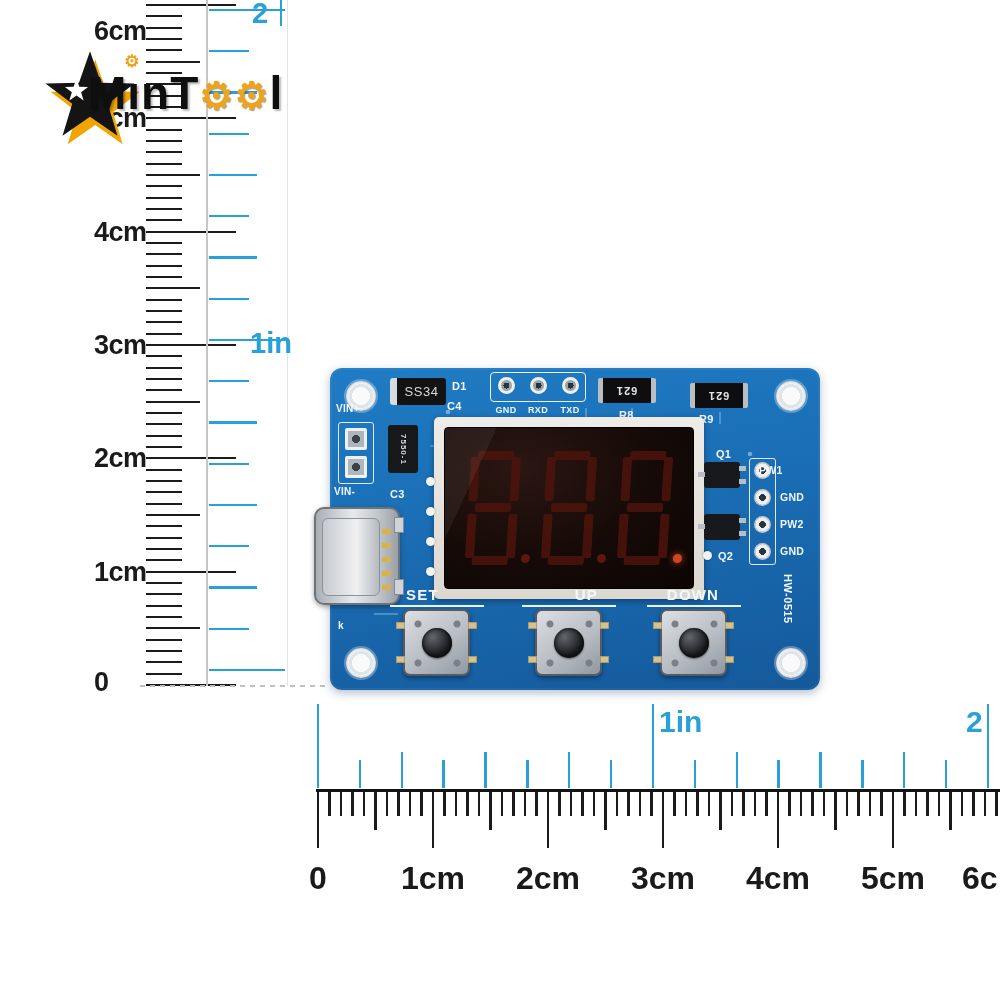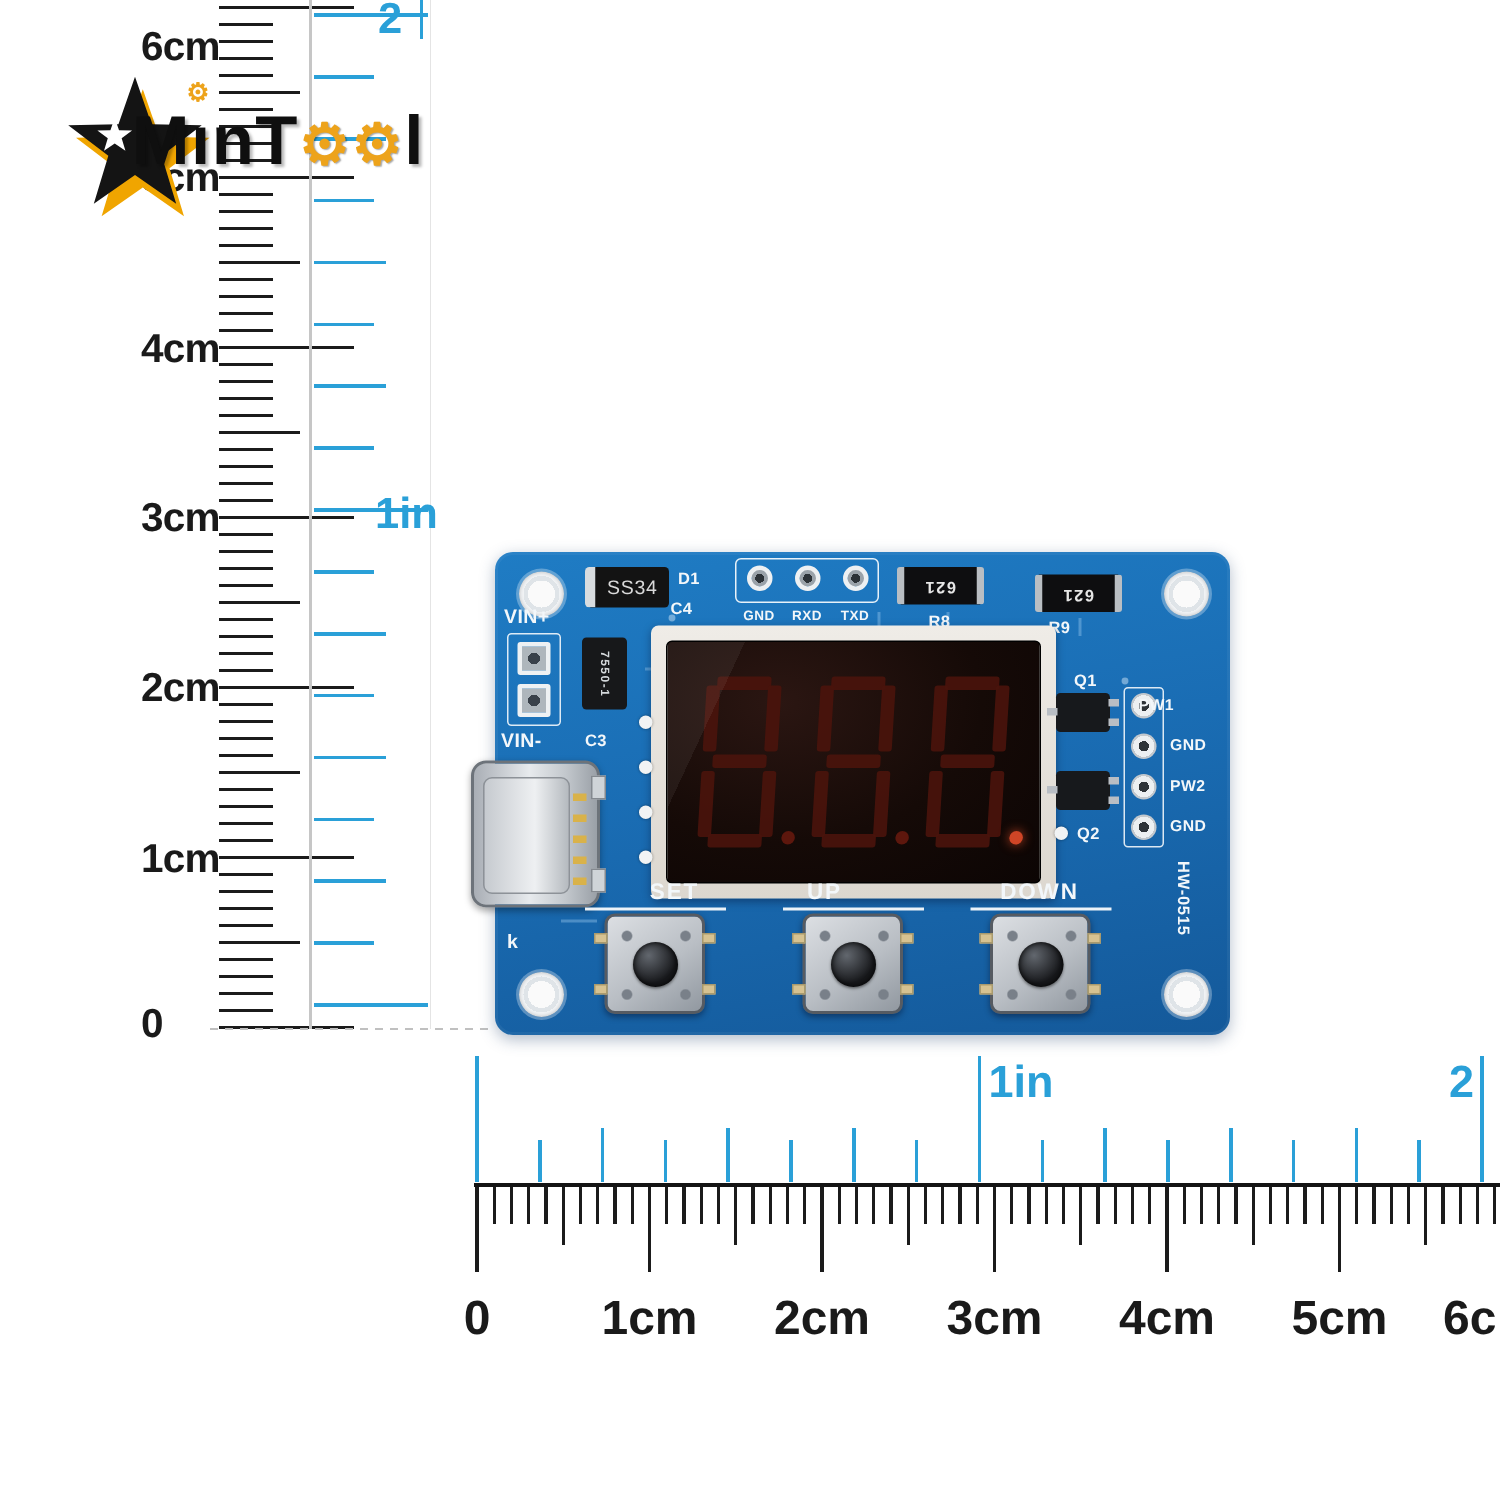--- a/index.html
+++ b/index.html
@@ -22,21 +22,21 @@
   .gear{color:#eda31b;font-size:38px;text-shadow:1px 1px 1px rgba(0,0,0,.35)}
   .ichar{position:relative;display:inline-block}
   .idot{position:absolute;left:-3px;top:-15px;font-size:17px;text-shadow:none}
 
   
   .board{position:absolute;left:330px;top:368px;width:490px;height:322px;border-radius:12px;
          background:linear-gradient(170deg,#1f7cc4 0%,#1a6db4 45%,#14599a 100%);
          box-shadow:0 3px 10px rgba(40,70,110,.35), inset 0 0 0 2px rgba(255,255,255,.05)}
   .board>*{position:absolute}
   .sk{font-weight:700;color:#f3f7fa;font-size:11px;letter-spacing:.3px;white-space:nowrap}
-  .s9{font-size:9px}.s10{font-size:10.5px}.s13{font-size:13px}.s15{font-size:15px;letter-spacing:1.2px}
+  .s9{font-size:9px}.s10{font-size:10.5px}.s13{font-size:10px}.s15{font-size:15px;letter-spacing:1.2px}
   .hole{width:30px;height:30px;border-radius:50%;
         background:radial-gradient(circle,#fafafa 0 9px,#dfe4e8 9px 12px,#f1f3f5 12px);
         box-shadow:0 0 0 2px rgba(255,255,255,.3), inset 0 0 3px rgba(0,0,0,.25)}
   .diode{width:56px;height:27px;background:#131313;border-left:7px solid #d8dcdf;border-radius:3px;
          display:flex;align-items:center;justify-content:center}
   .diode span{color:#d9d9d9;font-size:13px;font-weight:400;letter-spacing:.5px}
   .padbox{width:96px;height:30px;border:1.5px solid rgba(255,255,255,.9);border-radius:4px}
   .padbox .rpad{position:absolute;top:4px;width:17px;height:17px;border-radius:50%;
         border:3px solid #edf0f2;background:radial-gradient(circle,#2c3237 0 3px,#9aa2a9 3px)}
   .res{width:58px;height:25px;background:#0e0e10;border-left:5px solid #b9bec3;border-right:5px solid #b9bec3;
@@ -429,22 +429,22 @@
     <div class="hpin" style="left:424px;top:121px"></div>
     <div class="hpin" style="left:424px;top:148px"></div>
     <div class="hpin" style="left:424px;top:175px"></div>
     <span class="sk s10" style="left:429px;top:96px">PW1</span>
     <span class="sk s10" style="left:450px;top:123px">GND</span>
     <span class="sk s10" style="left:450px;top:150px">PW2</span>
     <span class="sk s10" style="left:450px;top:177px">GND</span>
 
     <span class="sk model" style="left:452px;top:206px">HW-0515</span>
 
-    <span class="sk s15" style="left:76px;top:218px;width:60px;text-align:right">SET</span>
-    <span class="sk s15" style="left:208px;top:218px;width:60px;text-align:left">UP</span>
+    <span class="sk s15" style="left:76px;top:218px;width:60px;text-align:left">SET</span>
+    <span class="sk s15" style="left:208px;top:218px;width:60px;text-align:right">UP</span>
     <span class="sk s15" style="left:333px;top:218px;width:60px;text-align:center">DOWN</span>
     <div class="bline" style="left:60px;top:237px;width:94px"></div>
     <div class="bline" style="left:192px;top:237px;width:94px"></div>
     <div class="bline" style="left:317px;top:237px;width:94px"></div>
 
     <div class="tact" style="left:73px;top:241px">
       <i class="leg tl"></i>
         <i class="leg tr"></i>
         <i class="leg bl"></i>
         <i class="leg br"></i>

